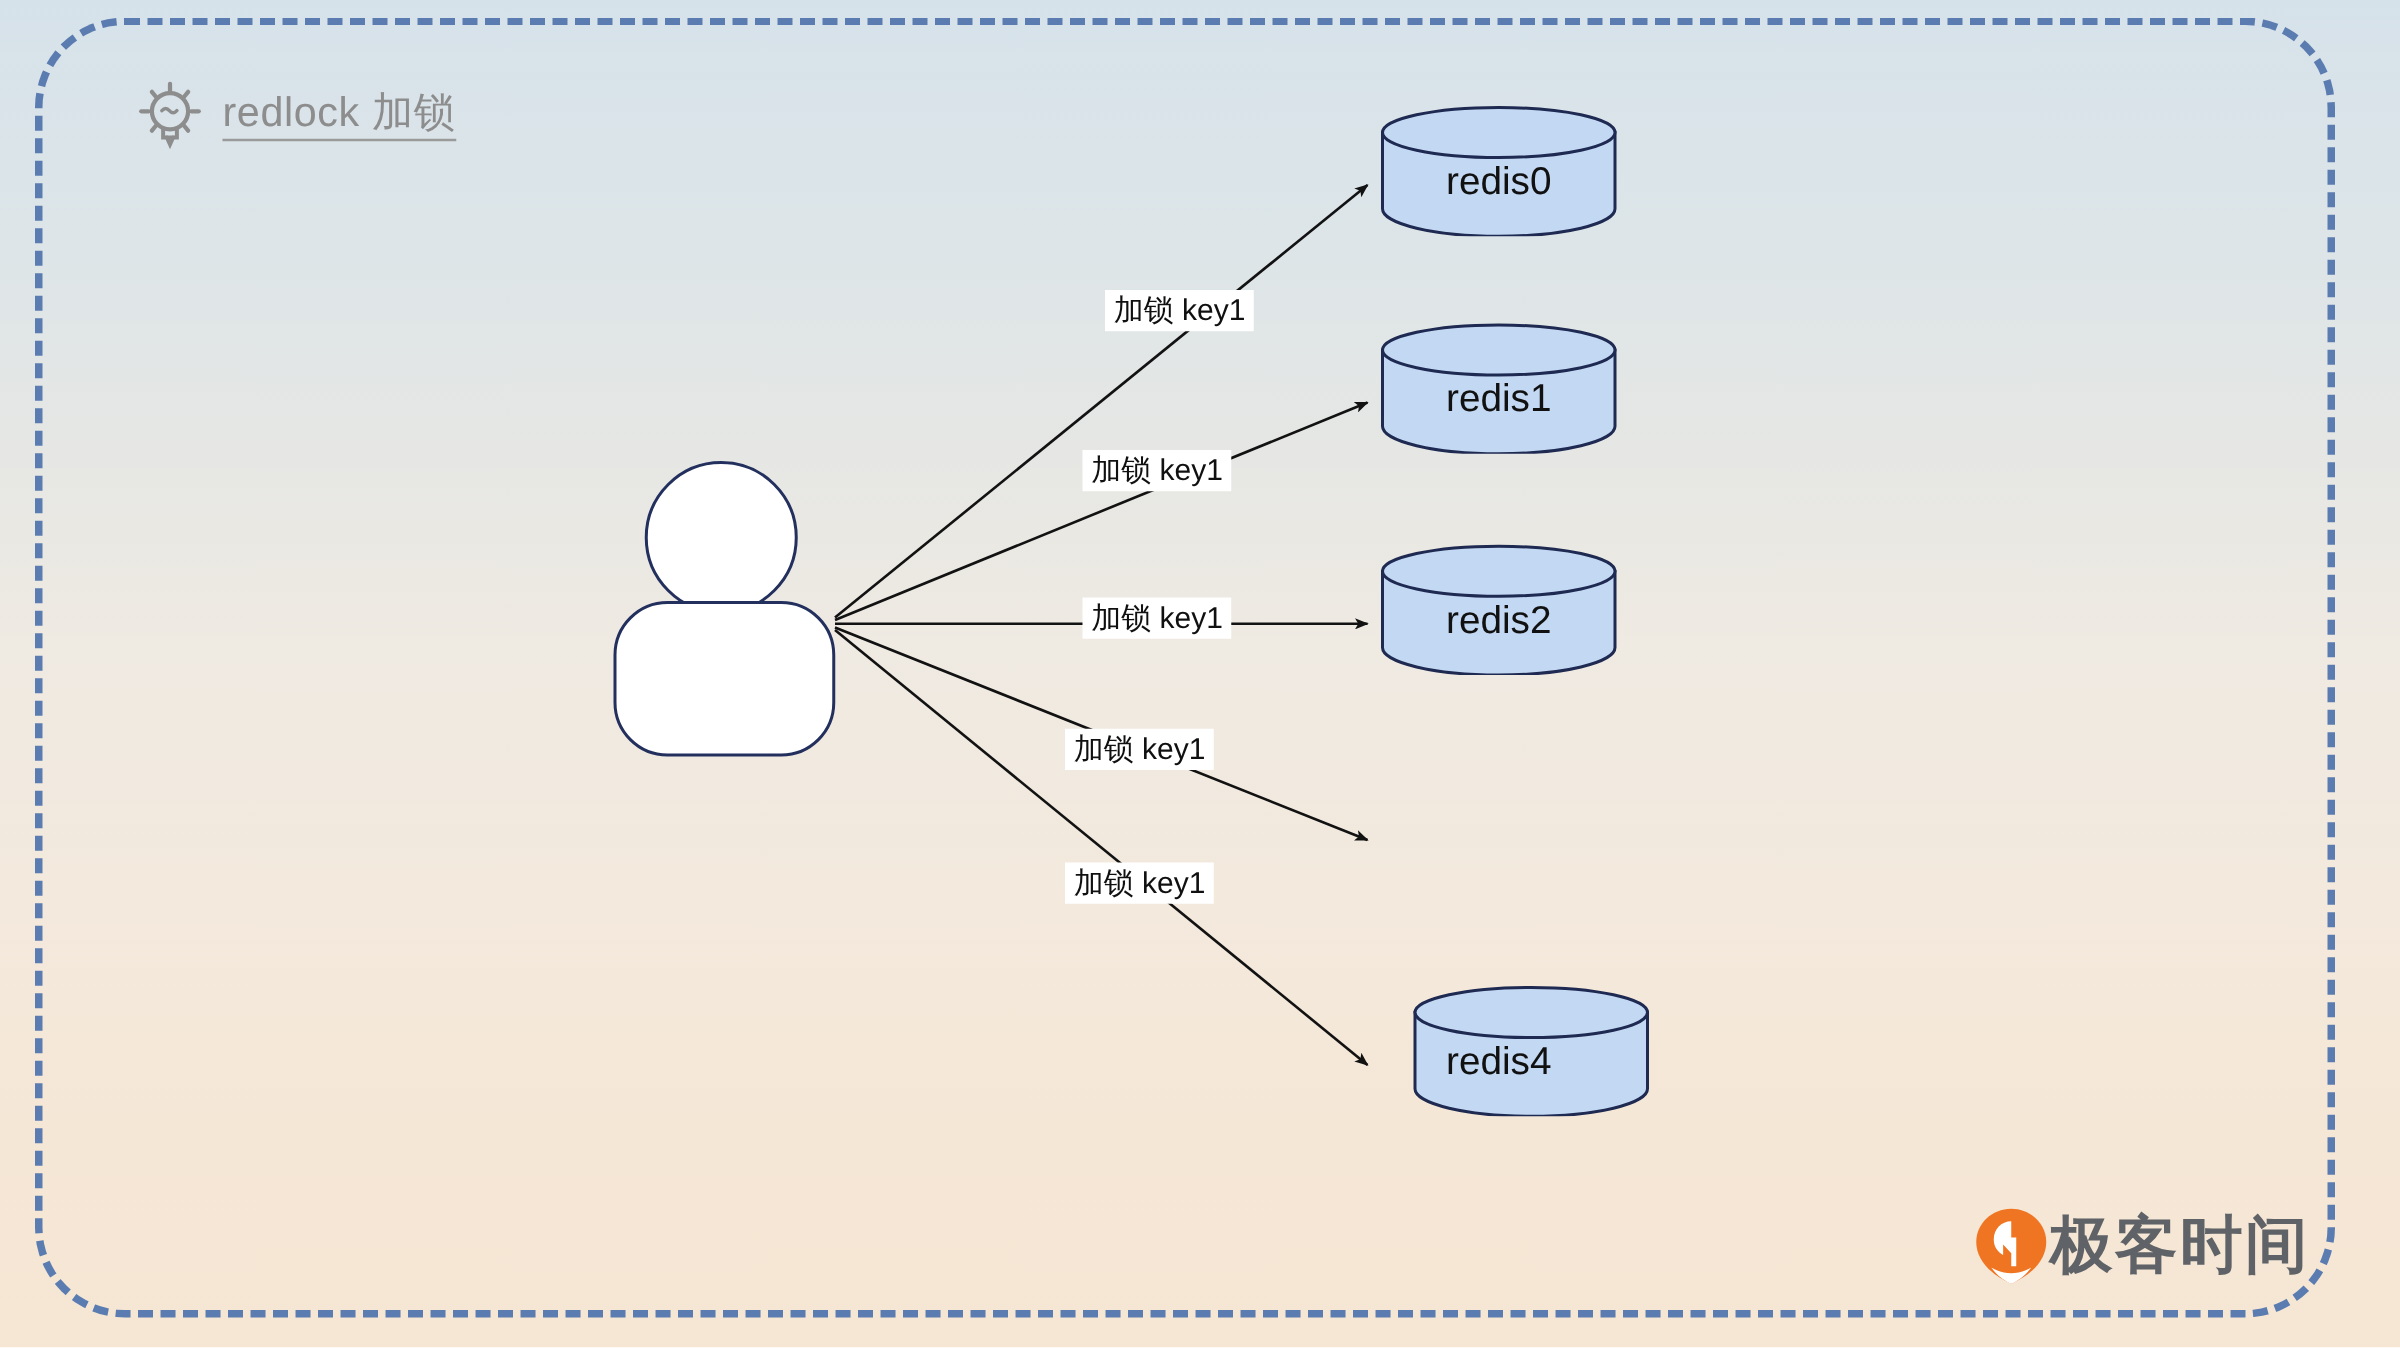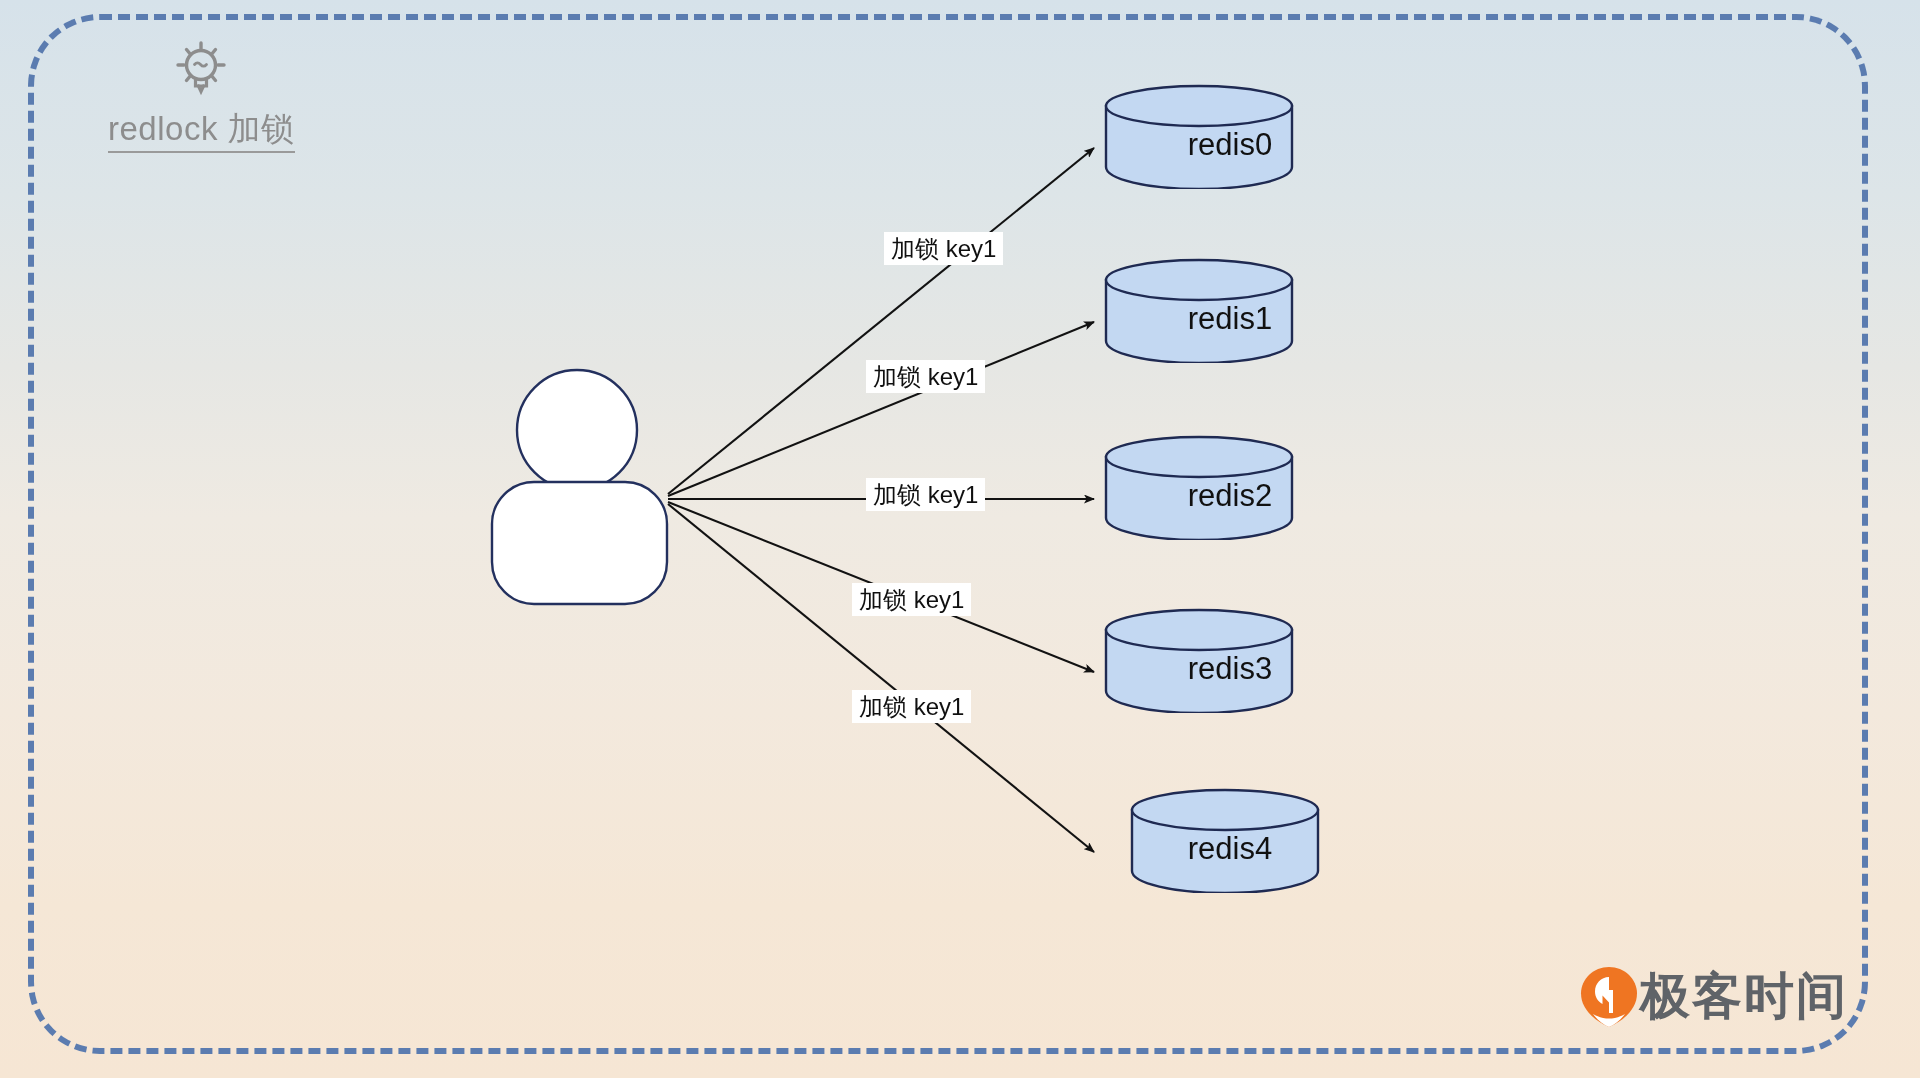--- a/index.html
+++ b/index.html
@@ -35,25 +35,24 @@
     box-sizing: border-box;
     border: 6px dashed #5b7cb0;
     border-radius: 72px;
     pointer-events: none;
   }
 
   
   #title-block {
     position: absolute;
     left: 108px;
-    top: 40px;
+    top: 64px;
     display: flex;
     align-items: center;
     gap: 14px;
-    flex-direction: column;
   }
   #bulb-icon { display: block; }
   #title-text {
     font-size: 33px;
     color: #8d8d8d;
     letter-spacing: 0.5px;
     border-bottom: 2px solid #9a9a9a;
     padding-bottom: 4px;
     line-height: 1.05;
     white-space: nowrap;
@@ -82,21 +81,20 @@
     width: 190px;
     height: 105px;
     display: flex;
     align-items: center;
     justify-content: center;
     padding-top: 16px;
     box-sizing: border-box;
     font-size: 31px;
     color: #111111;
     white-space: nowrap;
-    margin-left: 31px;
   }
 
   
   .edge-label {
     position: absolute;
     background: #ffffff;
     color: #101010;
     font-size: 24px;
     line-height: 1.22;
     padding: 2px 7px;
@@ -184,27 +182,20 @@
   </div>
 
   <div class="db-node" style="left:1104px; top:435px;">
     <svg width="190" height="105" viewBox="0 0 190 105">
       <path d="M2,22 L2,83 a93,22 0 0 0 186,0 L188,22 z" fill="#c3d8f2" stroke="#1f2a52" stroke-width="2.4"></path>
       <ellipse cx="95" cy="22" rx="93" ry="20" fill="#c3d8f2" stroke="#1f2a52" stroke-width="2.4"></ellipse>
     </svg>
     <div class="db-label">redis2</div>
   </div>
 
-  <div class="db-node" style="left:1104px; top:608px;">
-    <svg width="190" height="105" viewBox="0 0 190 105">
-      <path d="M2,22 L2,83 a93,22 0 0 0 186,0 L188,22 z" fill="#c3d8f2" stroke="#1f2a52" stroke-width="2.4"></path>
-      <ellipse cx="95" cy="22" rx="93" ry="20" fill="#c3d8f2" stroke="#1f2a52" stroke-width="2.4"></ellipse>
-    </svg>
-    <div class="db-label">redis3</div>
-  </div>
 
   <div class="db-node" style="left:1104px; top:788px;padding-left:26px;">
     <svg width="190" height="105" viewBox="0 0 190 105">
       <path d="M2,22 L2,83 a93,22 0 0 0 186,0 L188,22 z" fill="#c3d8f2" stroke="#1f2a52" stroke-width="2.4"></path>
       <ellipse cx="95" cy="22" rx="93" ry="20" fill="#c3d8f2" stroke="#1f2a52" stroke-width="2.4"></ellipse>
     </svg>
     <div class="db-label">redis4</div>
   </div>
 
   <div class="edge-label" style="left:884px; top:232px;">加锁 key1</div>

